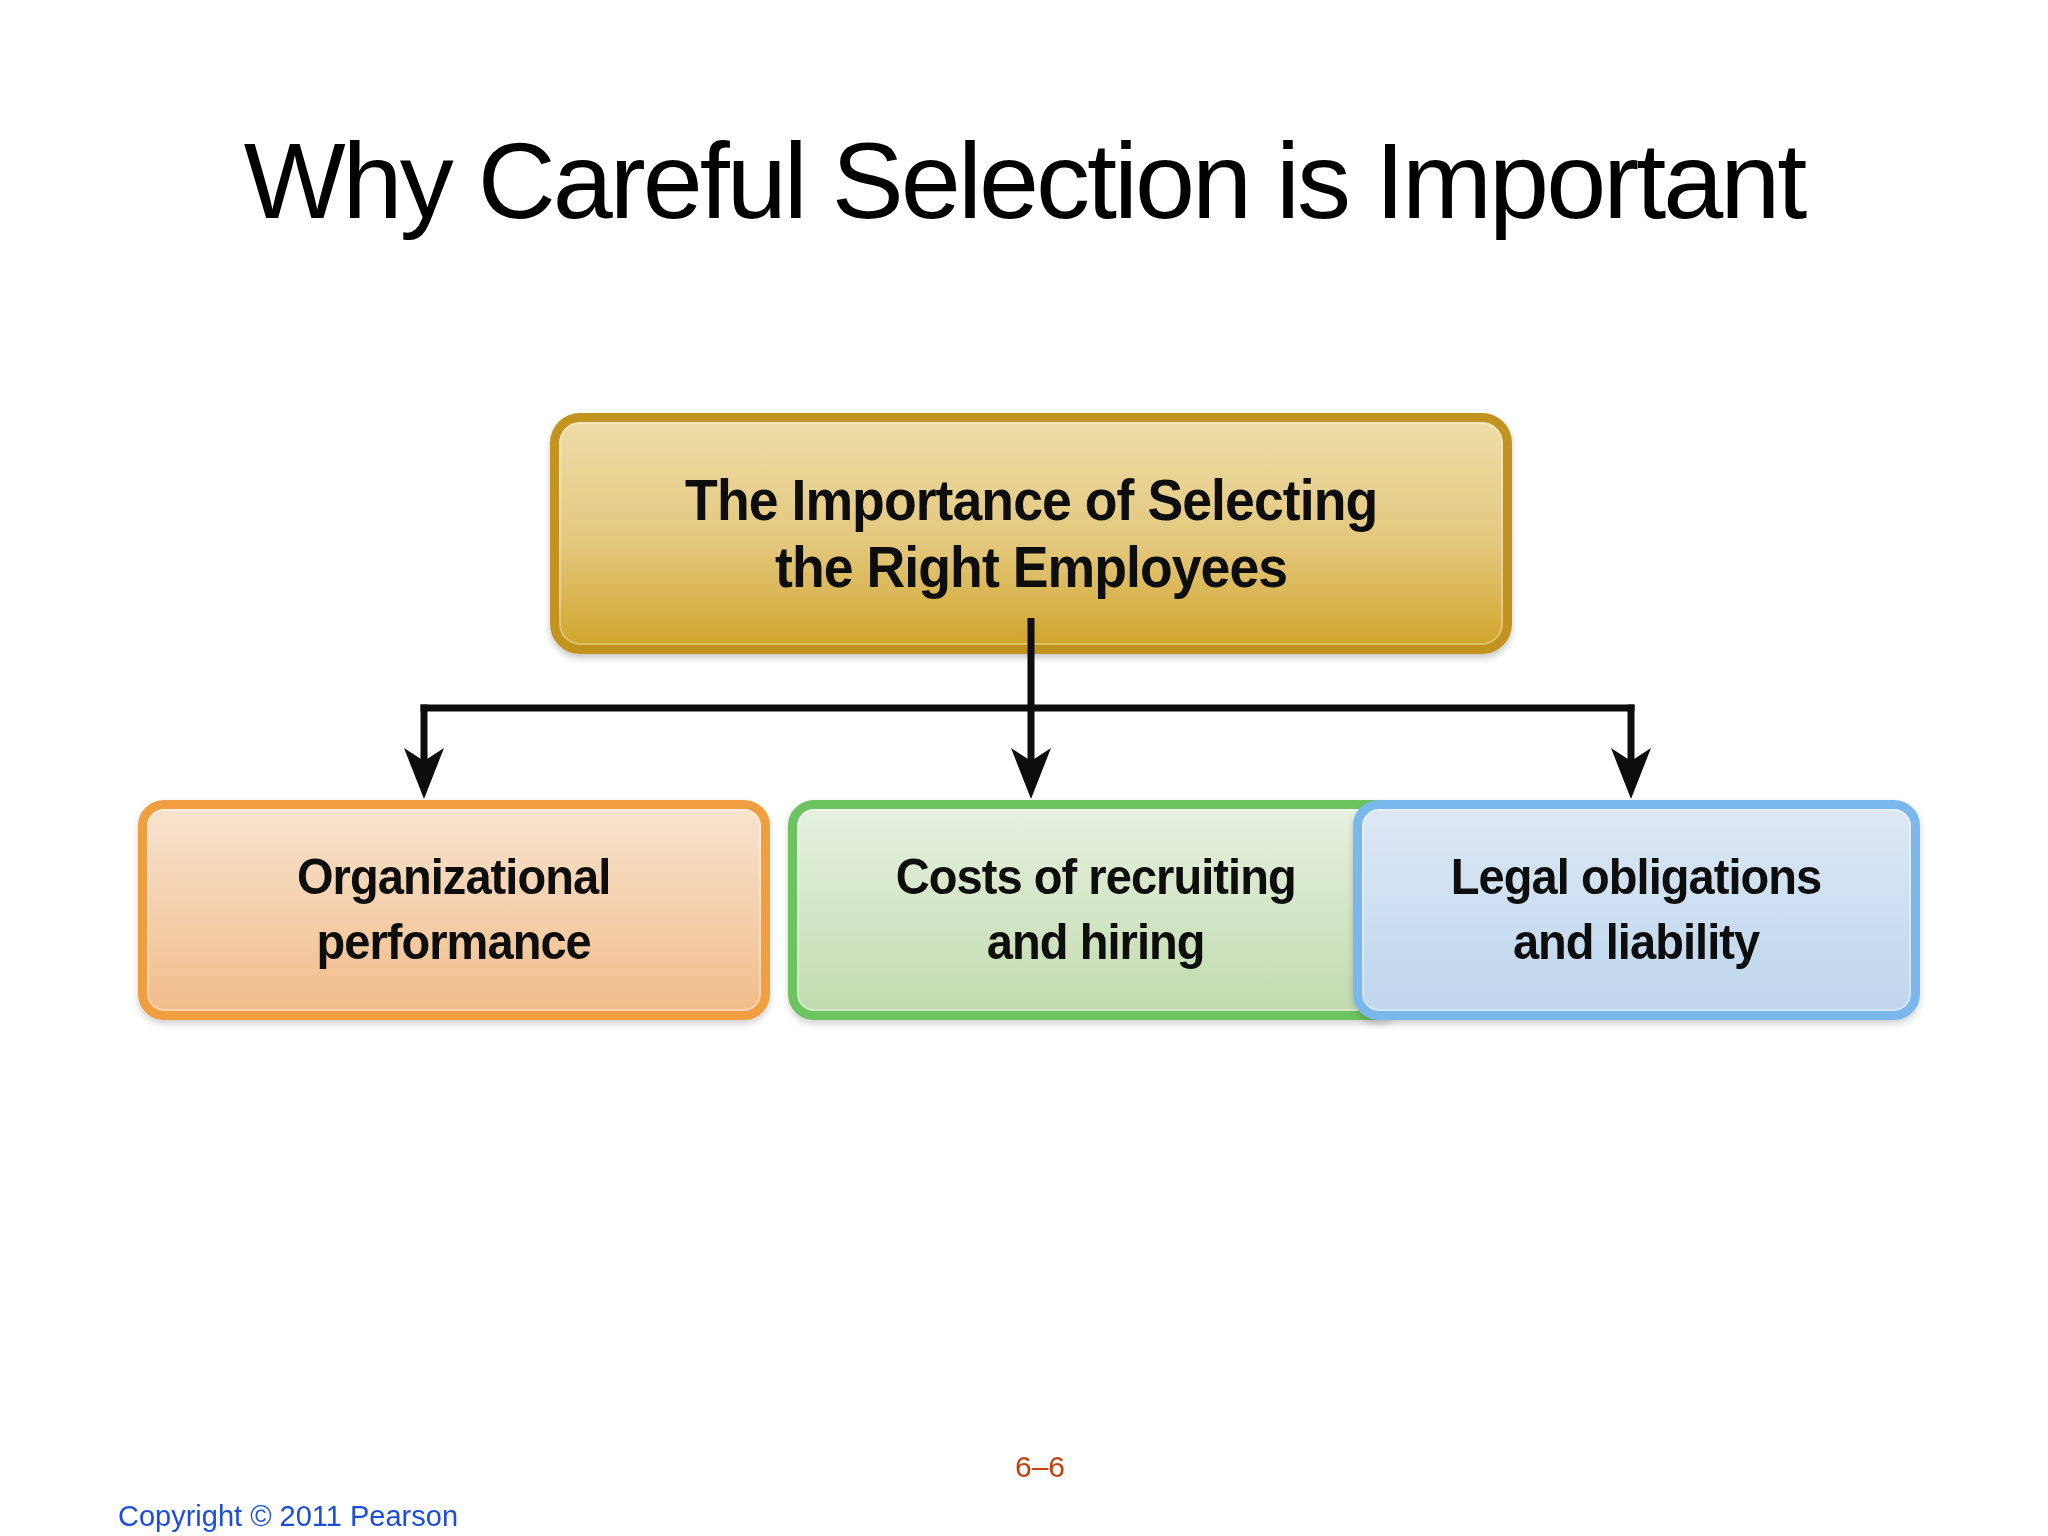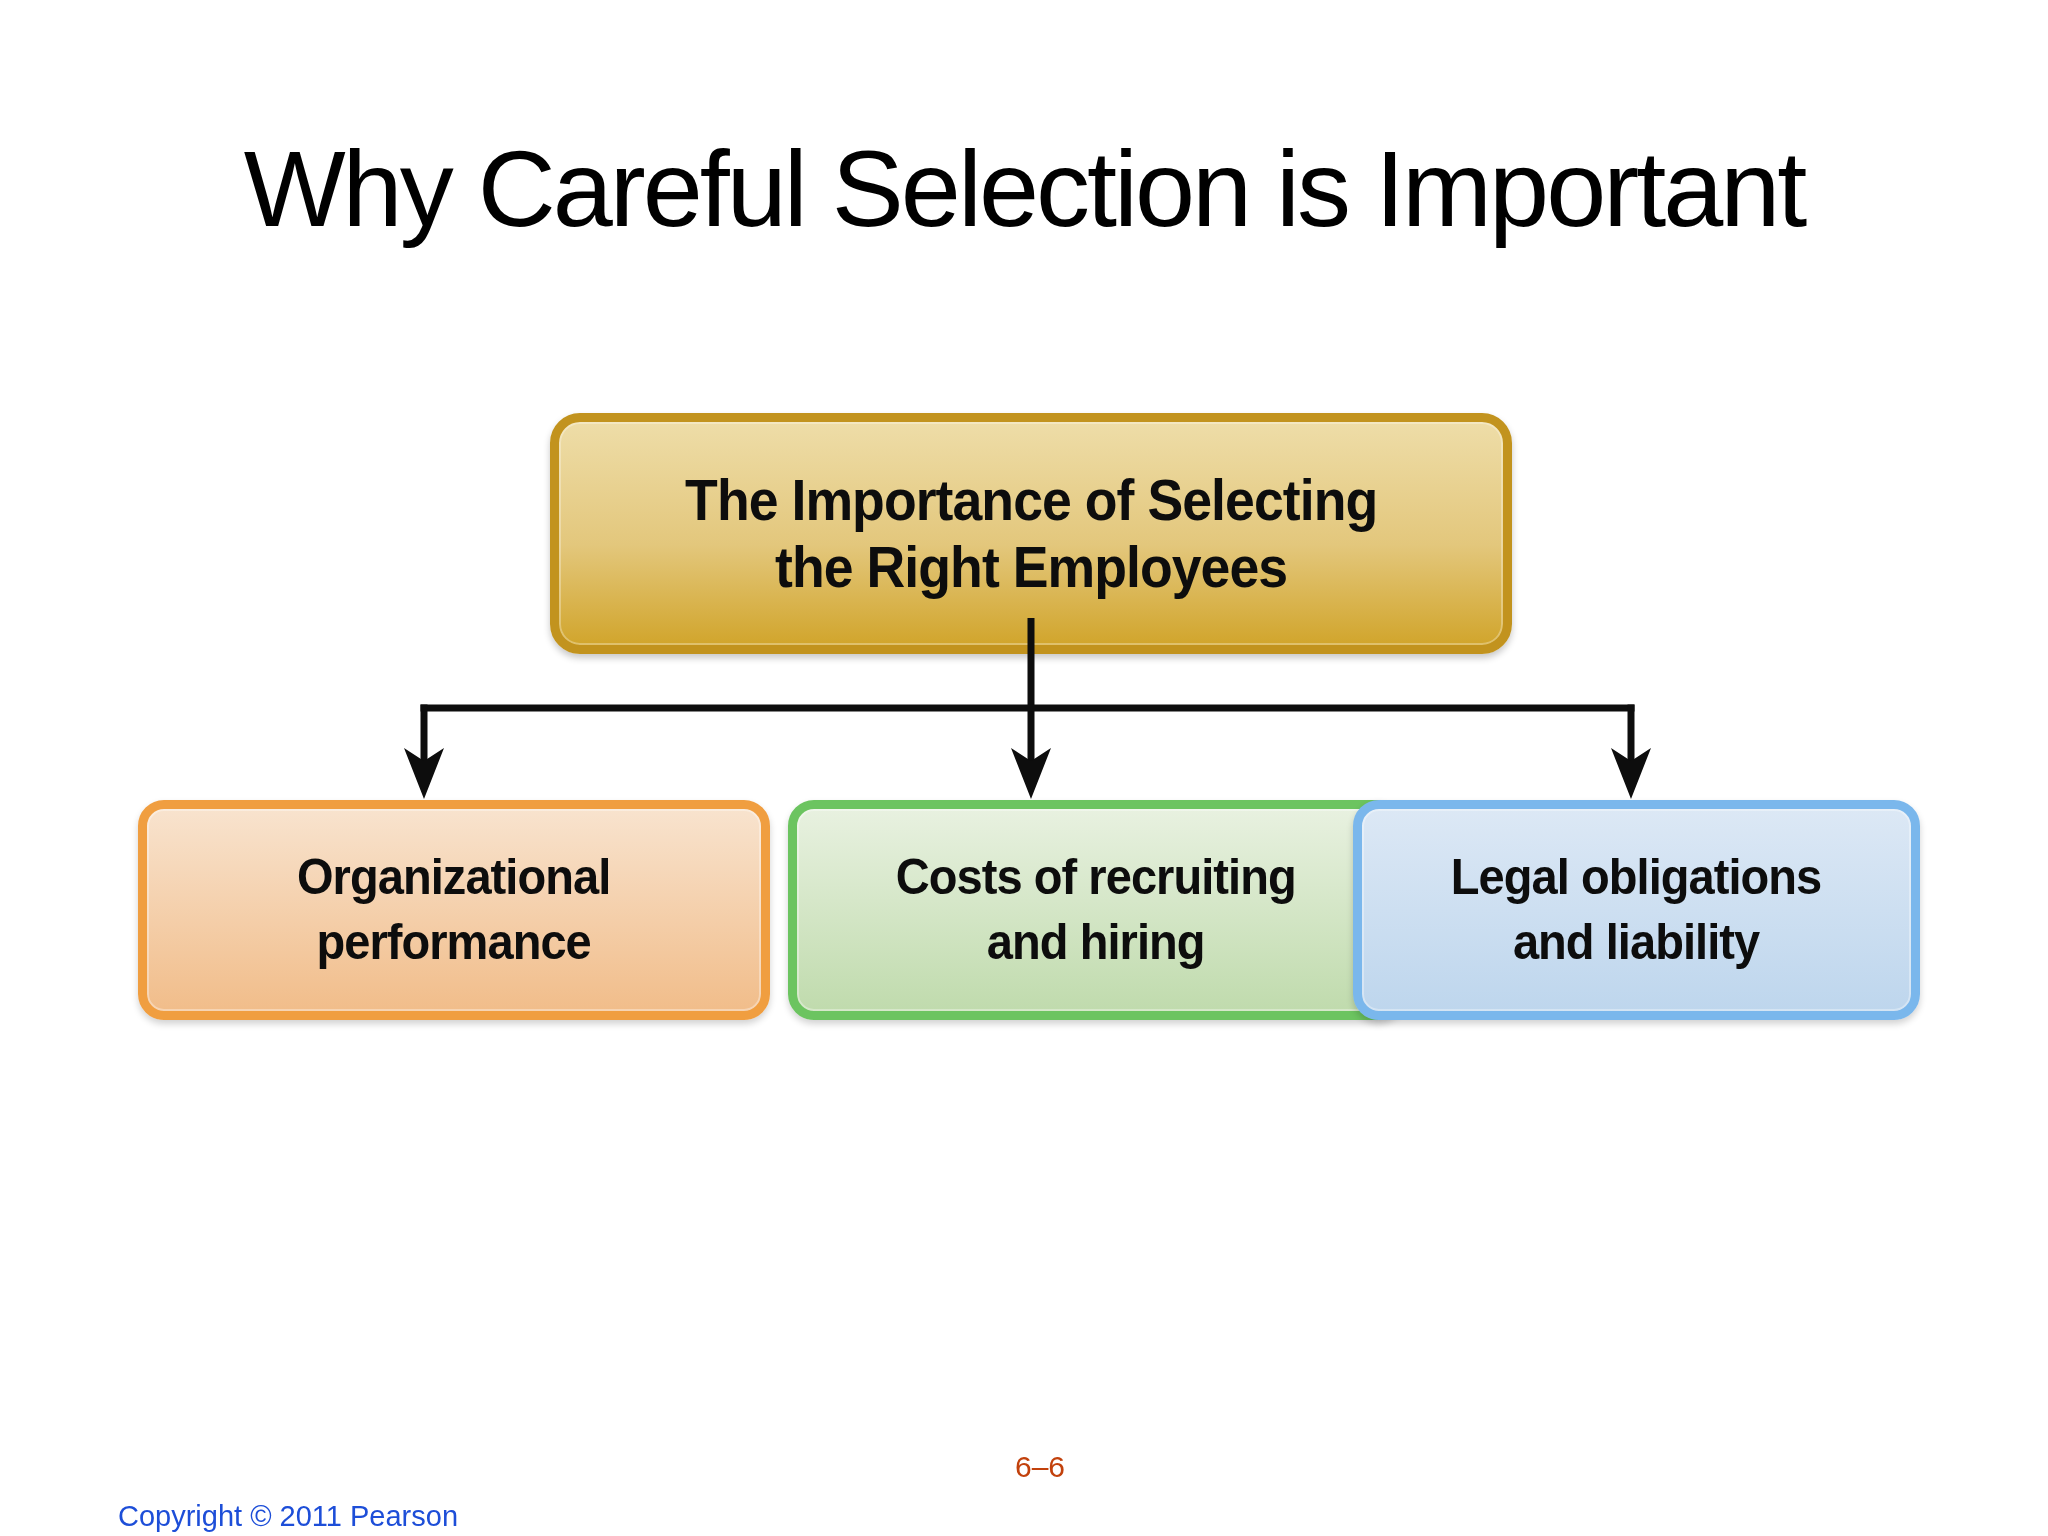--- a/index.html
+++ b/index.html
@@ -15,21 +15,21 @@
     overflow: hidden;
     font-family: "Liberation Sans", sans-serif;
   }
 
   
   .title {
     position: absolute;
     left: 0;
     right: 0;
     top: 118px;
-    margin: 12px;
+    margin: 4px;
     text-align: center;
     font-size: 108px;
     font-weight: 400;
     letter-spacing: -3px;
     color: #000000;
     white-space: nowrap;
     line-height: 1.1;
   }
 
   

